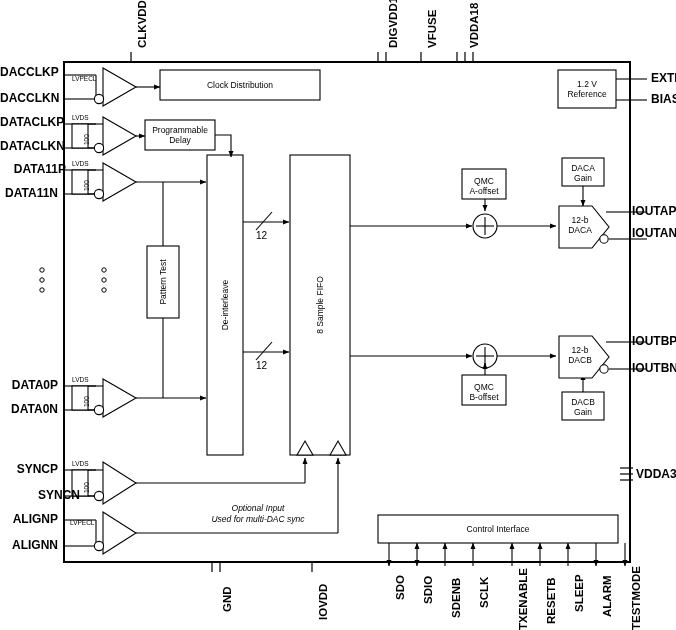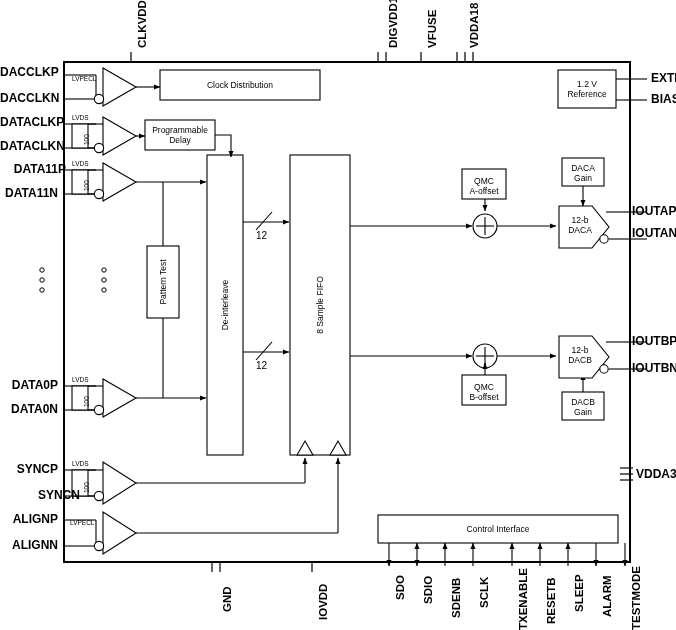--- a/index.html
+++ b/index.html
@@ -299,20 +299,22 @@
 <div class="tiny" style="left:70px;top:519px;">LVPECL</div>
 
 <div class="tiny v" style="left:83px;top:145px;">100</div>
 <div class="tiny v" style="left:83px;top:191px;">100</div>
 <div class="tiny v" style="left:83px;top:407px;">100</div>
 <div class="tiny v" style="left:83px;top:493px;">100</div>
 
 <div class="num" style="left:256px;top:230px;">12</div>
 <div class="num" style="left:256px;top:360px;">12</div>
 
+<div class="note" style="left:168px;top:503px;width:180px;">Optional Input
+Used for multi-DAC sync</div>
 
 <svg style="position:absolute;left:0;top:0;" width="676" height="630">
   <g fill="none" stroke="#000" stroke-width="1">
     <circle cx="42" cy="270" r="2.2"></circle>
     <circle cx="42" cy="280" r="2.2"></circle>
     <circle cx="42" cy="290" r="2.2"></circle>
     <circle cx="104" cy="270" r="2.2"></circle>
     <circle cx="104" cy="280" r="2.2"></circle>
     <circle cx="104" cy="290" r="2.2"></circle>
   </g>

